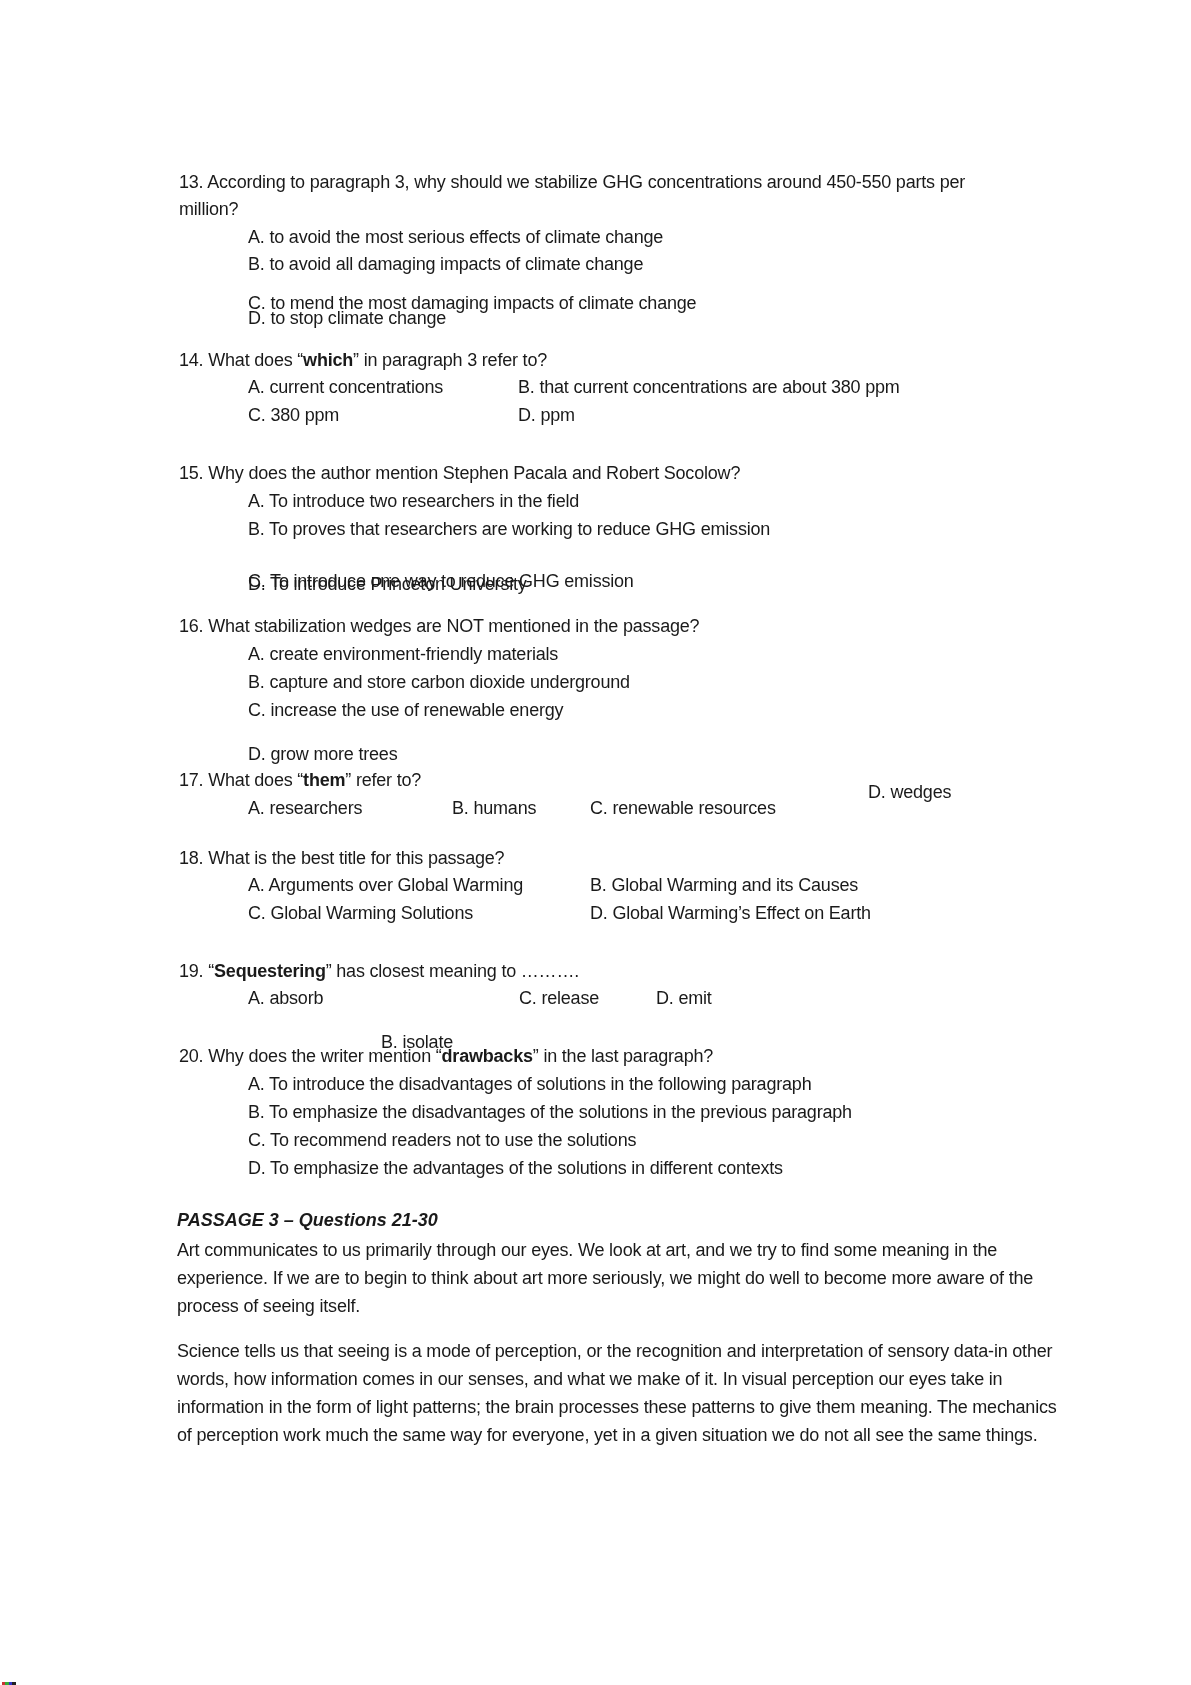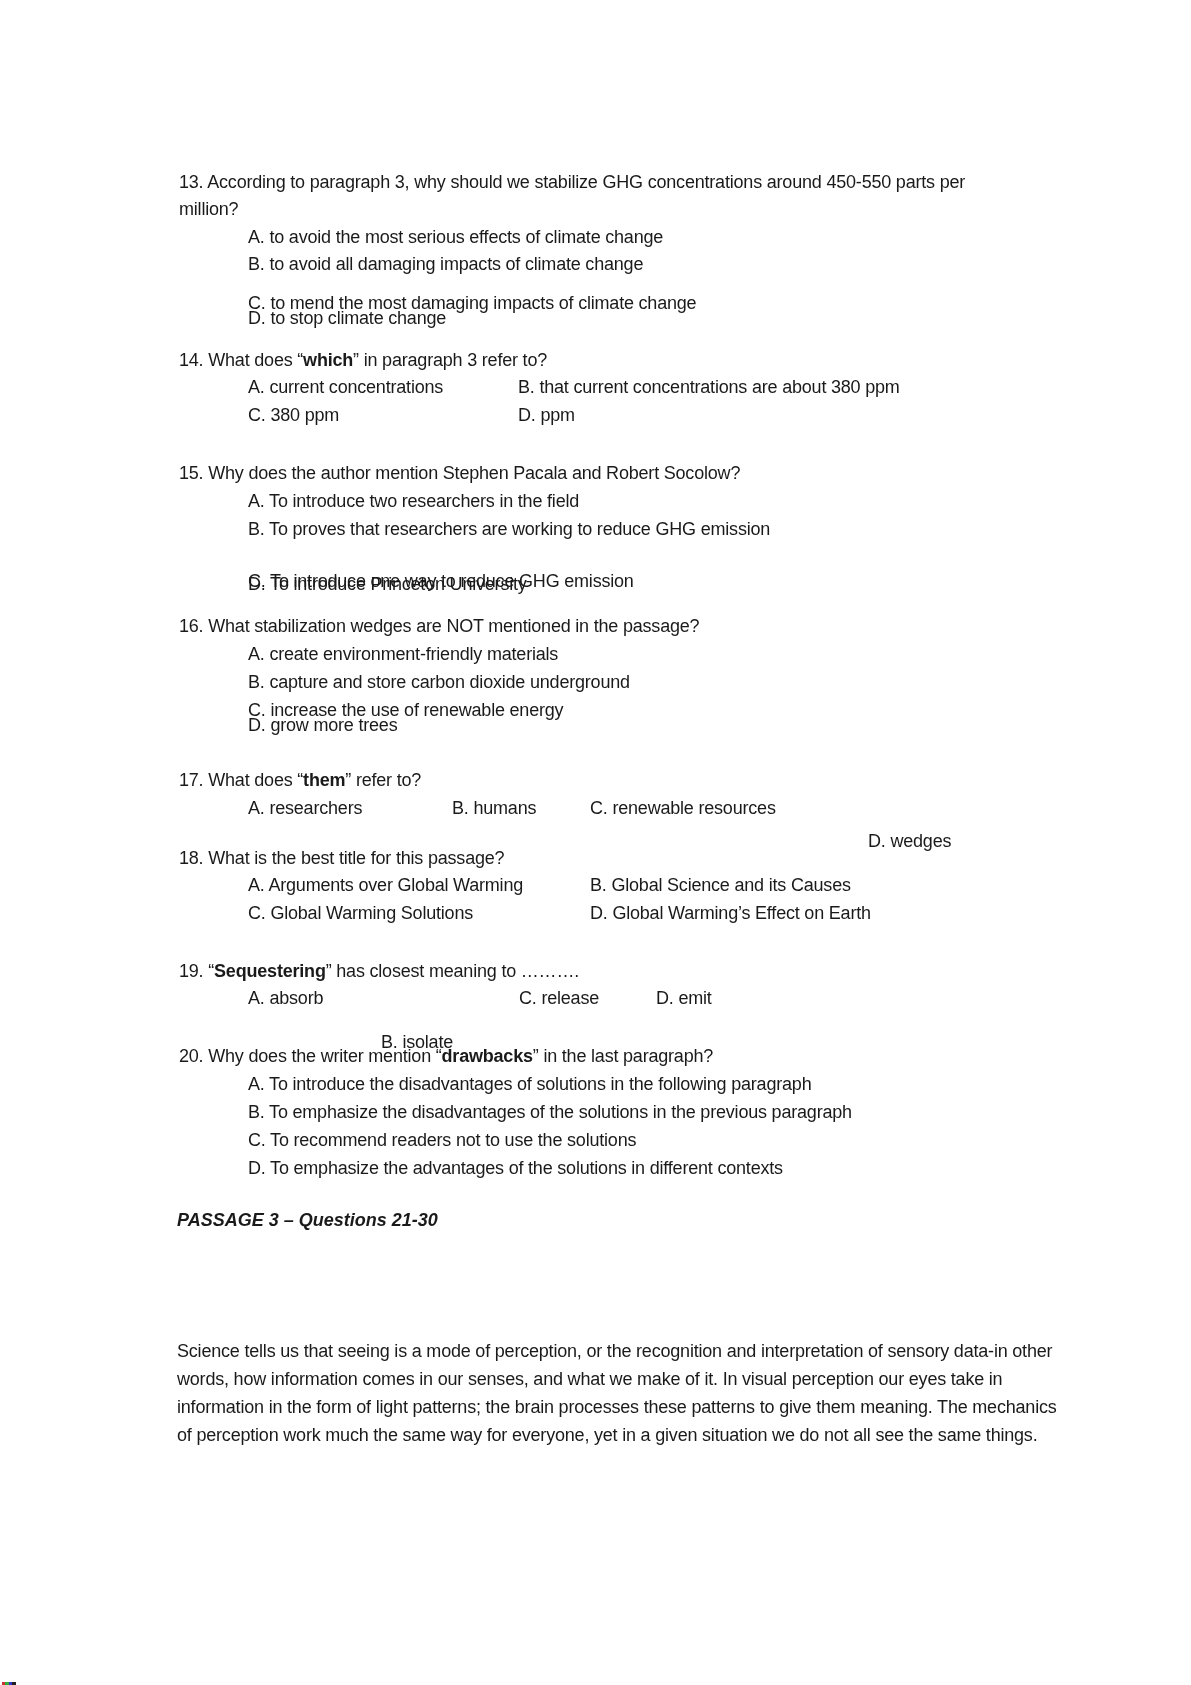--- a/index.html
+++ b/index.html
@@ -58,41 +58,41 @@
   </div>
 
   <div>
     <div class="q-stem" style="top:616px">
       <span>16.</span>
       <span>What stabilization wedges are NOT mentioned in the passage?</span>
     </div>
     <div class="opt ind" style="top:644px">A. create environment-friendly materials</div>
     <div class="opt ind" style="top:672px">B. capture and store carbon dioxide underground</div>
     <div class="opt ind" style="top:700px">C. increase the use of renewable energy</div>
-    <div class="opt ind" style="top:715px">D. grow more trees</div>
+    <div class="opt ind" style="top:744px">D. grow more trees</div>
   </div>
 
   <div>
     <div class="q-stem" style="top:770px">
       <span>17.</span>
       <span>What does “</span><b>them</b><span>” refer to?</span>
     </div>
     <div class="opt ind" style="top:798px">A. researchers</div>
     <div class="opt" style="left:452px; top:798px">B. humans</div>
     <div class="opt" style="left:590px; top:798px">C. renewable resources</div>
-    <div class="opt" style="left:868px; top:831px">D. wedges</div>
+    <div class="opt" style="left:868px; top:782px">D. wedges</div>
   </div>
 
   <div>
     <div class="q-stem" style="top:848px">
       <span>18.</span>
       <span>What is the best title for this passage?</span>
     </div>
     <div class="opt ind" style="top:875px">A. Arguments over Global Warming</div>
-    <div class="opt" style="left:590px; top:875px">B. Global Science and its Causes</div>
+    <div class="opt" style="left:590px; top:875px">B. Global Warming and its Causes</div>
     <div class="opt ind" style="top:903px">C. Global Warming Solutions</div>
     <div class="opt" style="left:590px; top:903px">D. Global Warming’s Effect on Earth</div>
   </div>
 
   <div>
     <div class="q-stem" style="top:961px">
       <span>19.</span>
       <span>“</span><b>Sequestering</b><span>” has closest meaning to ……….</span>
     </div>
     <div class="opt ind" style="top:988px">A. absorb</div>
@@ -106,16 +106,17 @@
       <span>20.</span>
       <span>Why does the writer mention “</span><b>drawbacks</b><span>” in the last paragraph?</span>
     </div>
     <div class="opt ind" style="top:1074px">A. To introduce the disadvantages of solutions in the following paragraph</div>
     <div class="opt ind" style="top:1102px">B. To emphasize the disadvantages of the solutions in the previous paragraph</div>
     <div class="opt ind" style="top:1130px">C. To recommend readers not to use the solutions</div>
     <div class="opt ind" style="top:1158px">D. To emphasize the advantages of the solutions in different contexts</div>
   </div>
 
   <div class="section-heading">PASSAGE 3 – Questions 21-30</div>
+  <p class="para" style="top:1236px; margin:0">Art communicates to us primarily through our eyes. We look at art, and we try to find some meaning in the experience. If we are to begin to think about art more seriously, we might do well to become more aware of the process of seeing itself.</p>
   <p class="para" style="top:1337px; margin:0">Science tells us that seeing is a mode of perception, or the recognition and interpretation of sensory data-in other words, how information comes in our senses, and what we make of it. In visual perception our eyes take in information in the form of light patterns; the brain processes these patterns to give them meaning. The mechanics of perception work much the same way for everyone, yet in a given situation we do not all see the same things.</p>
 
   <div class="scan-mark"></div>
 </div>
 
 </body></html>

